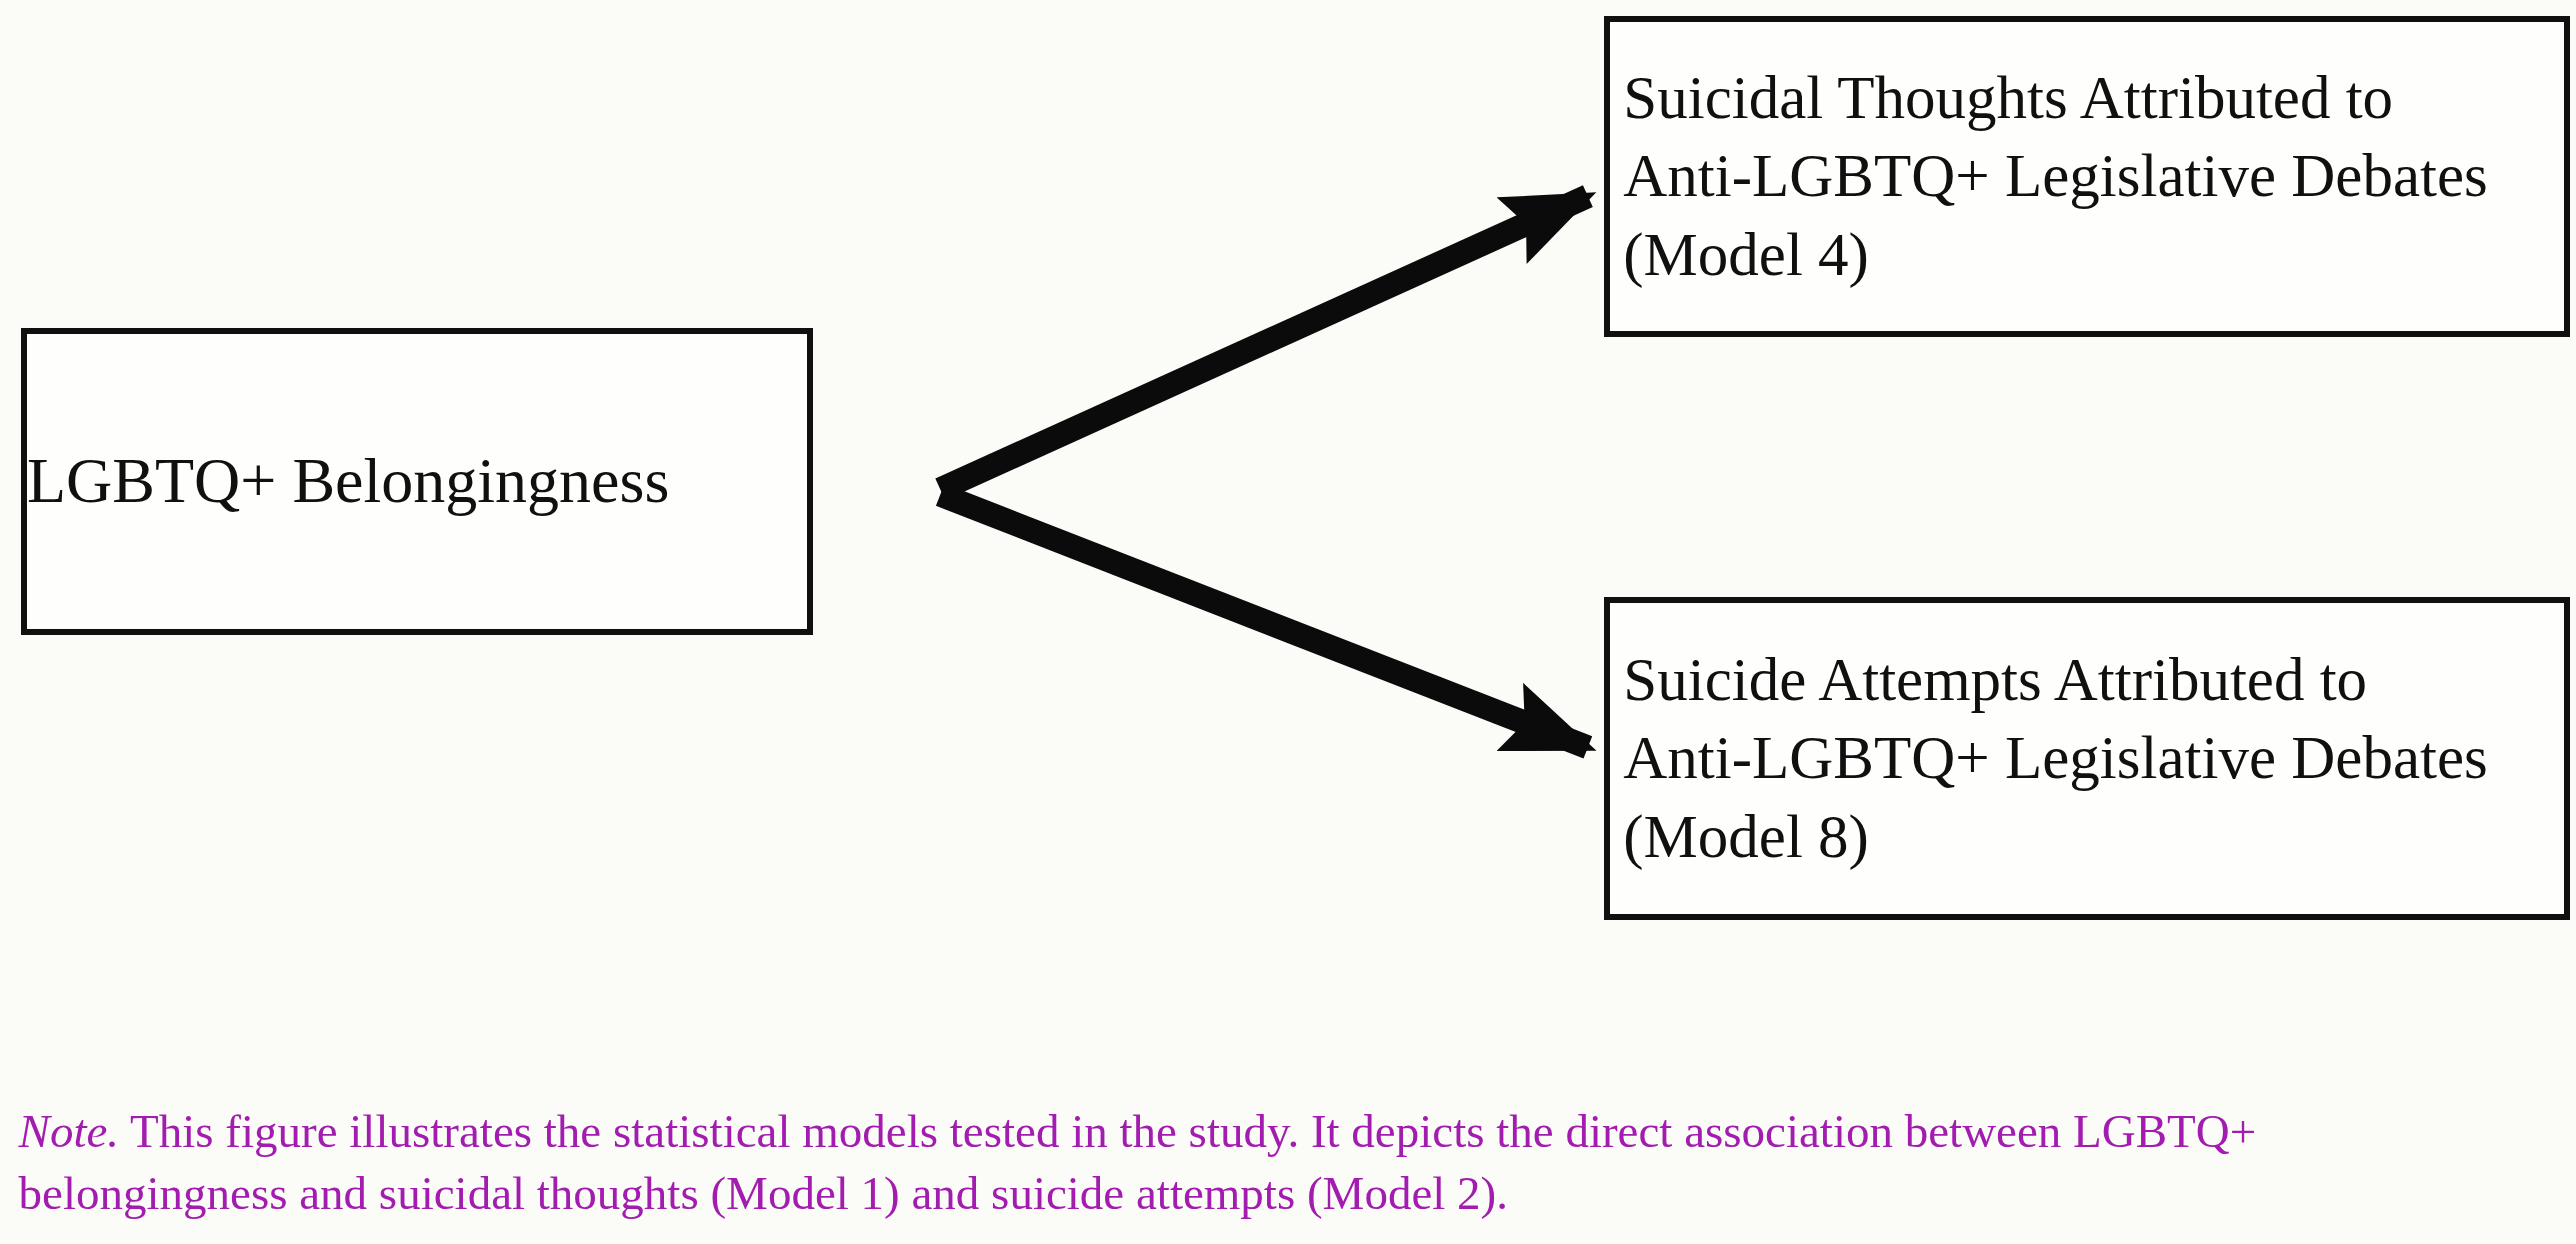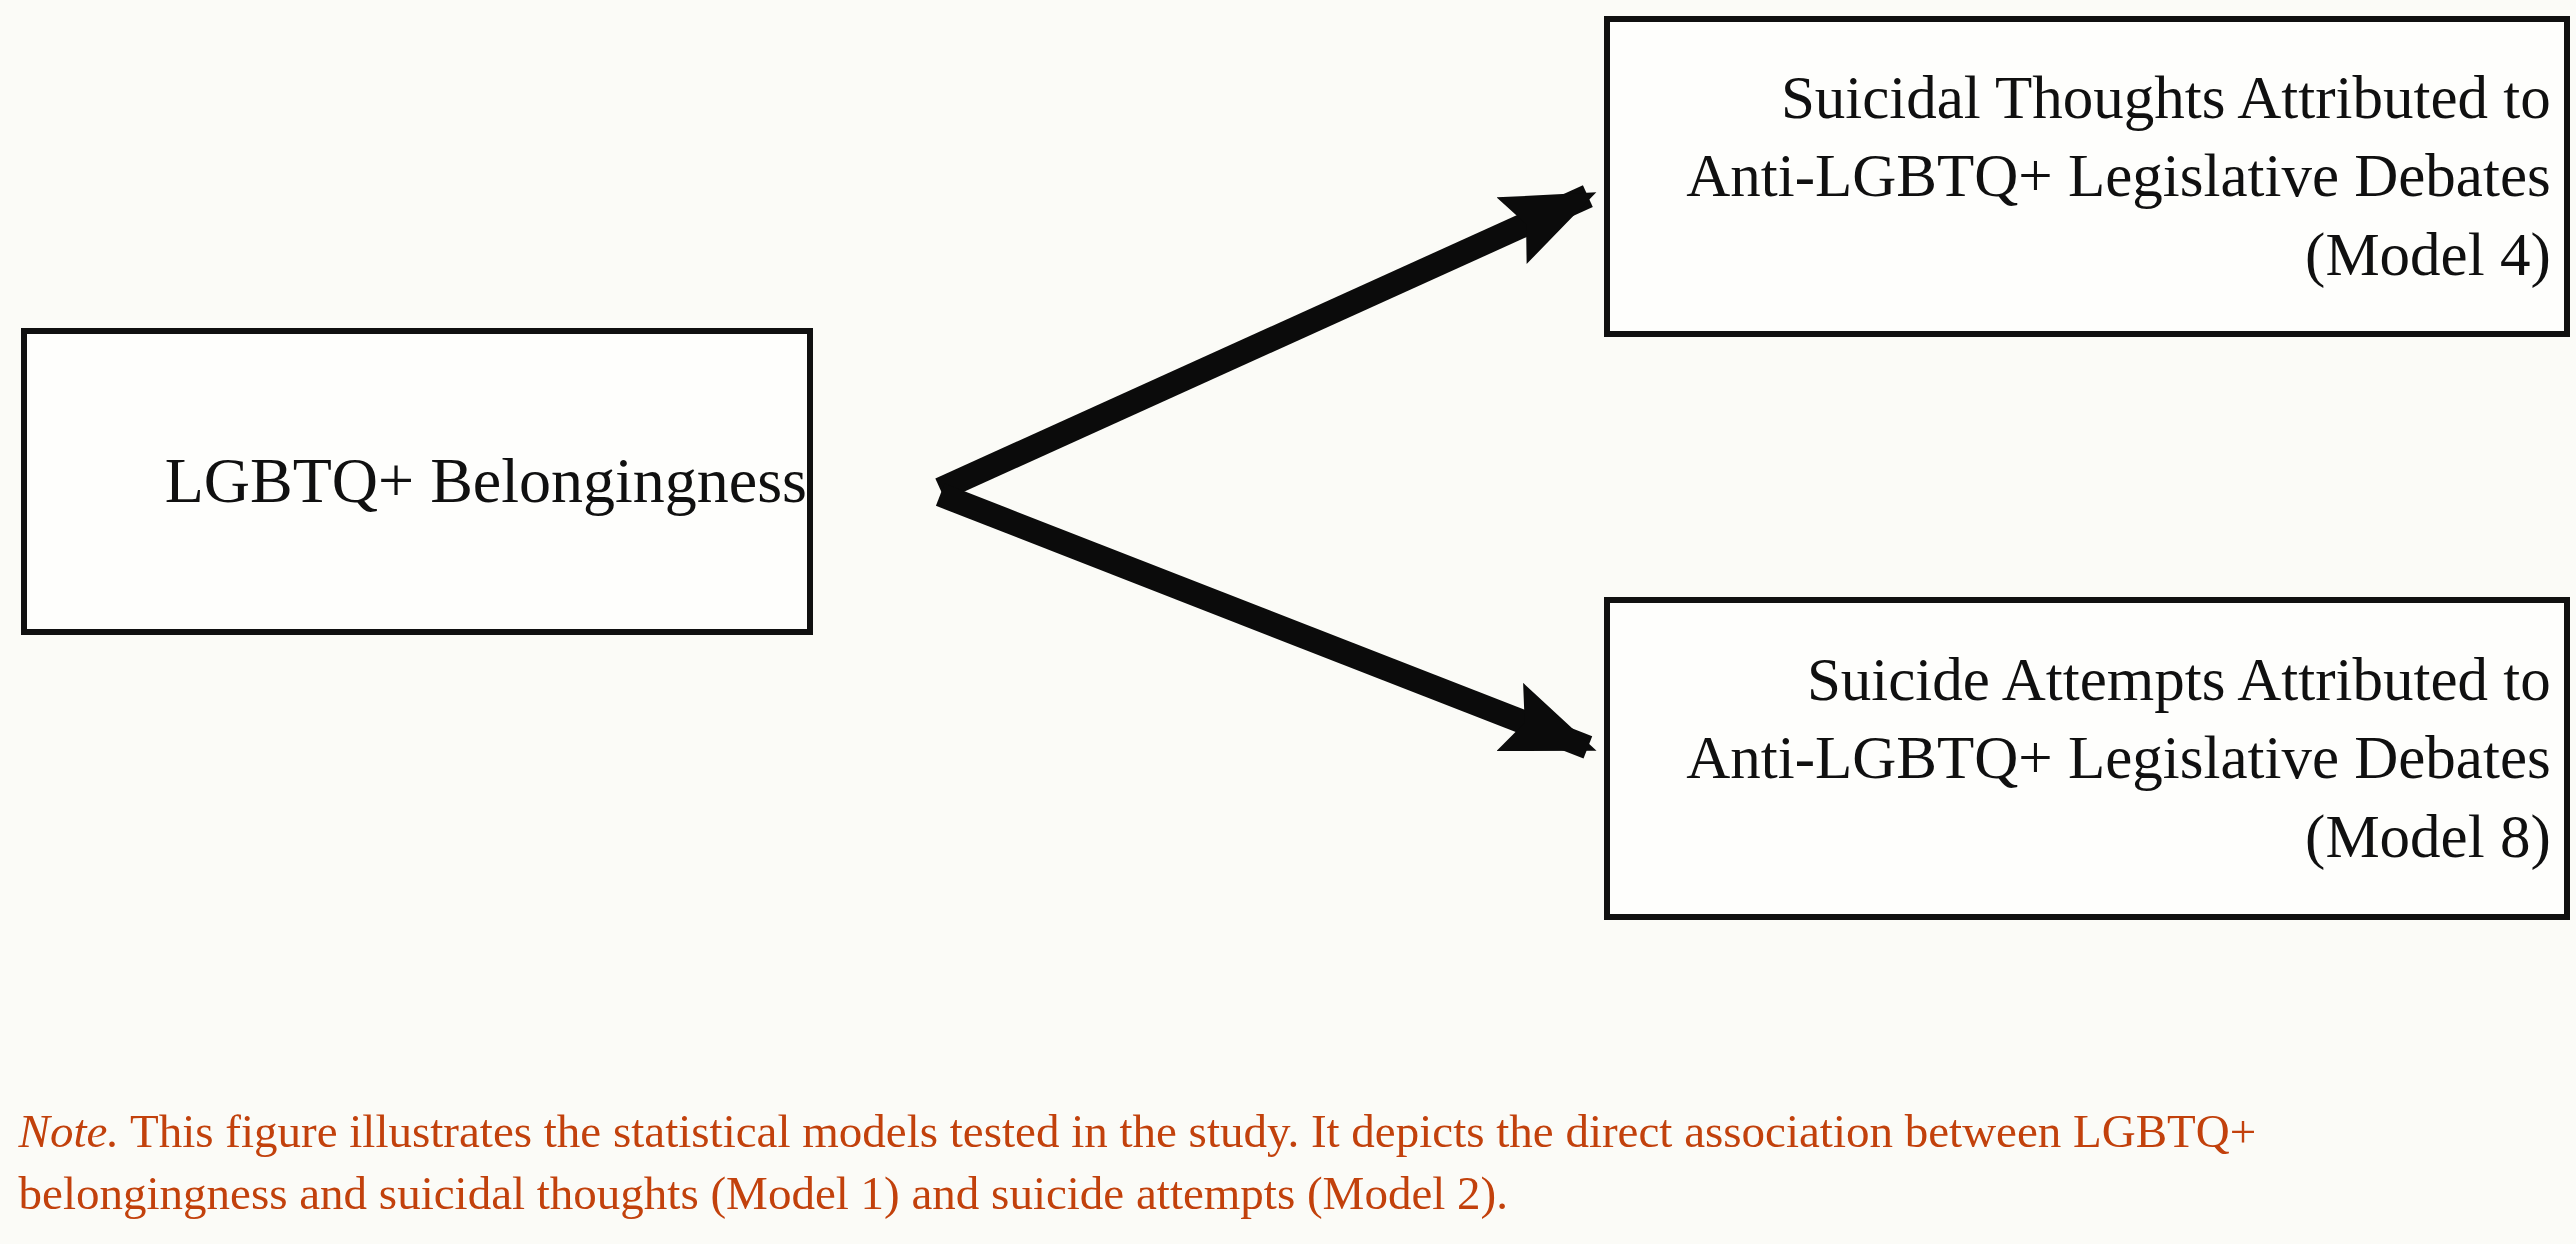--- a/index.html
+++ b/index.html
@@ -26,21 +26,21 @@
     height: 1244px;
     display: block;
   }
   .box {
     position: absolute;
     box-sizing: border-box;
     border: 6px solid #101010;
     background: #fefefc;
     display: flex;
     flex-direction: column;
-    align-items: flex-end;
+    align-items: flex-start;
     justify-content: center;
     text-align: center;
   }
   .predictor-box {
     left: 21px;
     top: 328px;
     width: 792px;
     height: 307px;
   }
   .predictor-box .box-label {
@@ -69,21 +69,21 @@
     white-space: nowrap;
   }
   .note {
     position: absolute;
     left: 18.6px;
     top: 1100px;
     width: 2500px;
     margin: 0;
     font-size: 47px;
     line-height: 1.32;
-    color: #c2410c;
+    color: #a21caf;
   }
   .note em {
     font-style: italic;
   }
 </style>
 </head>
 <body>
 
 <div class="figure">
 

